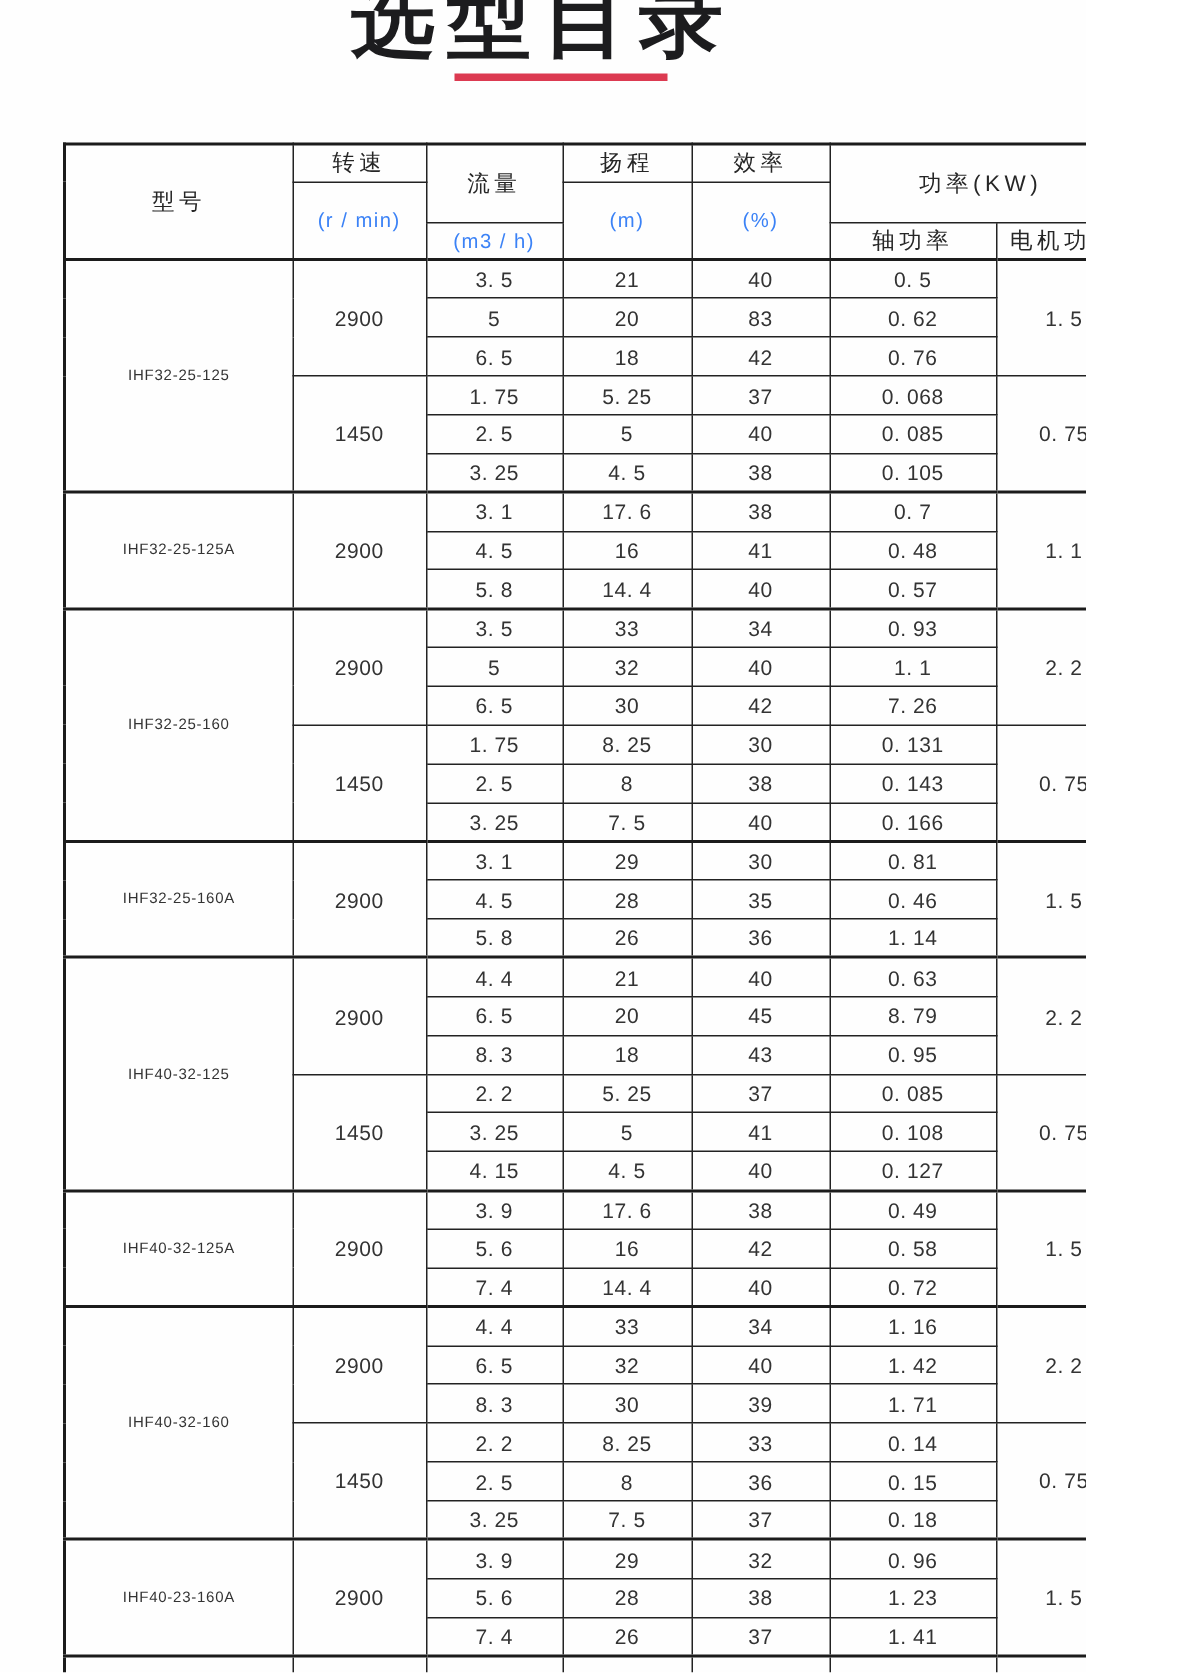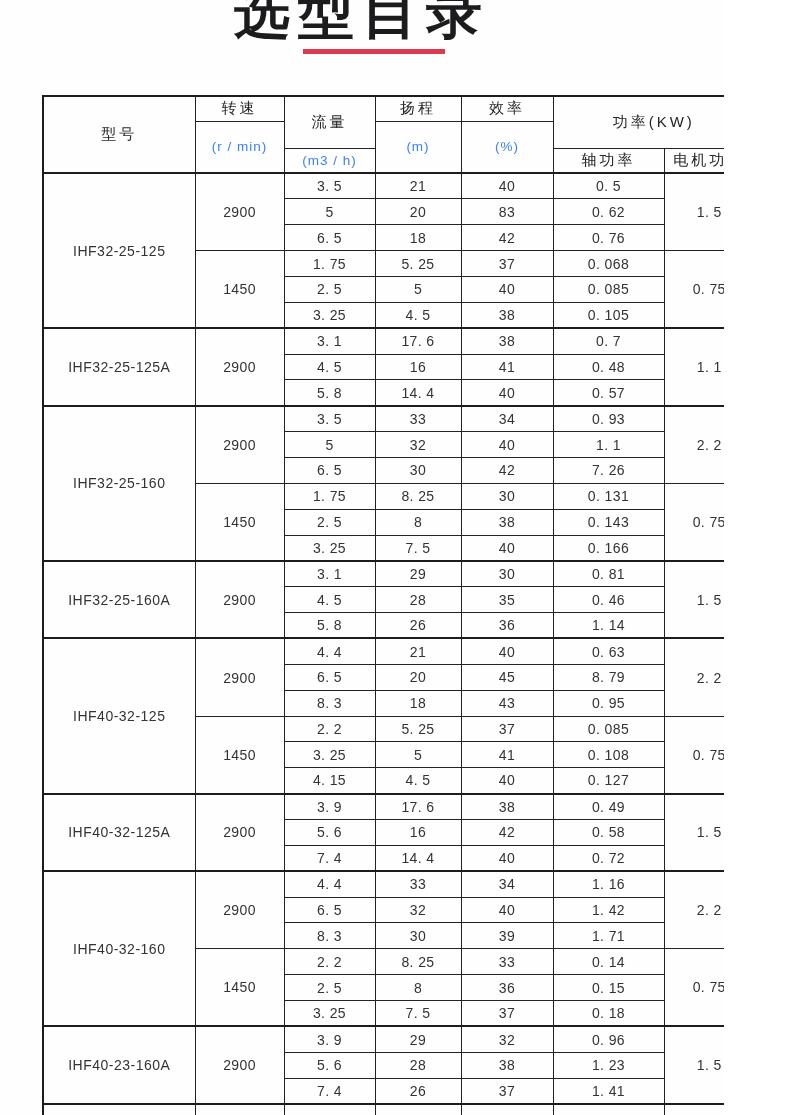--- a/index.html
+++ b/index.html
@@ -52,21 +52,21 @@
     overflow: hidden;
     white-space: nowrap;
   }
   thead .h-row-a { height: 25px; }
   thead .h-row-b { height: 27px; }
   thead .h-row-c { height: 25px; }
   .hcell  { font-size: 15px; letter-spacing: 3px; color: #262626; }
   .hunit  { font-size: 13.5px; letter-spacing: 1px; color: #3b82f6; }
   tbody tr { height: 25.86px; }
   tbody td { font-size: 14px; letter-spacing: 0.4px; color: #333333; }
-  td.model-cell { font-size: 14px; letter-spacing: 0.5px; }
+  td.model-cell { font-size: 10px; letter-spacing: 0.5px; }
   tr.section-start td { border-top: 2px solid #1c1c1c; }
   tr.stub-row { height: 14px; }
   tr.stub-row td { border-bottom: none; }
 </style>
 </head>
 <body>
 
 <div class="page">
 
   <h1 class="page-title">选型目录</h1>

